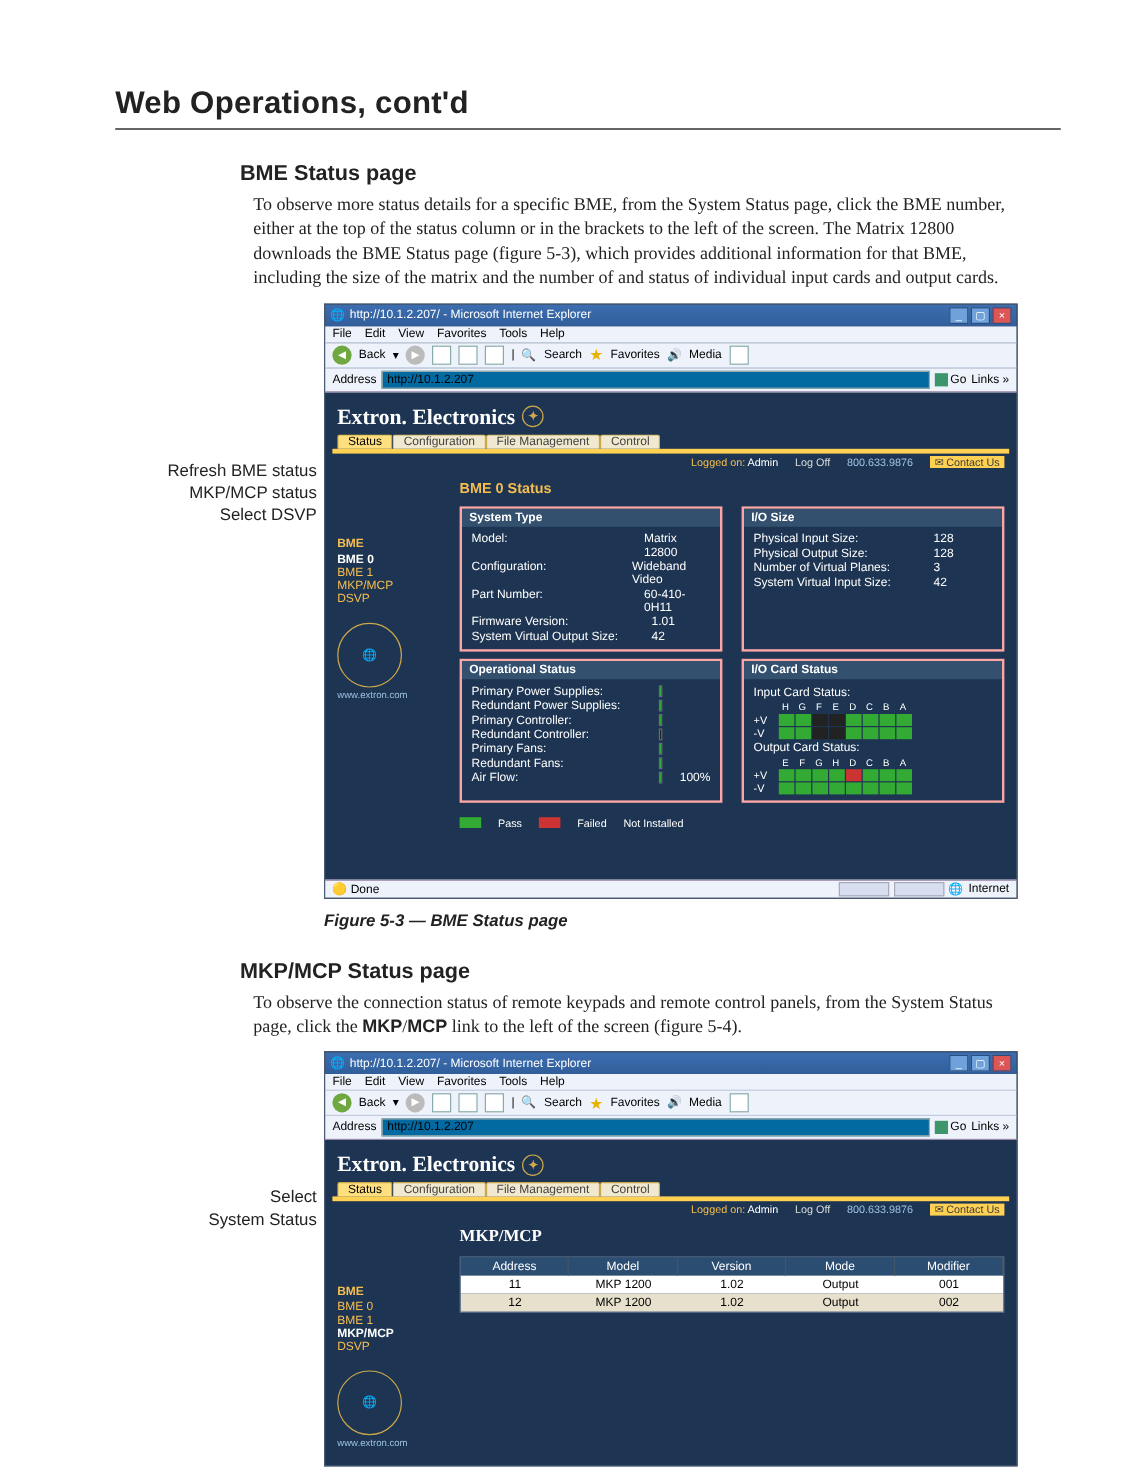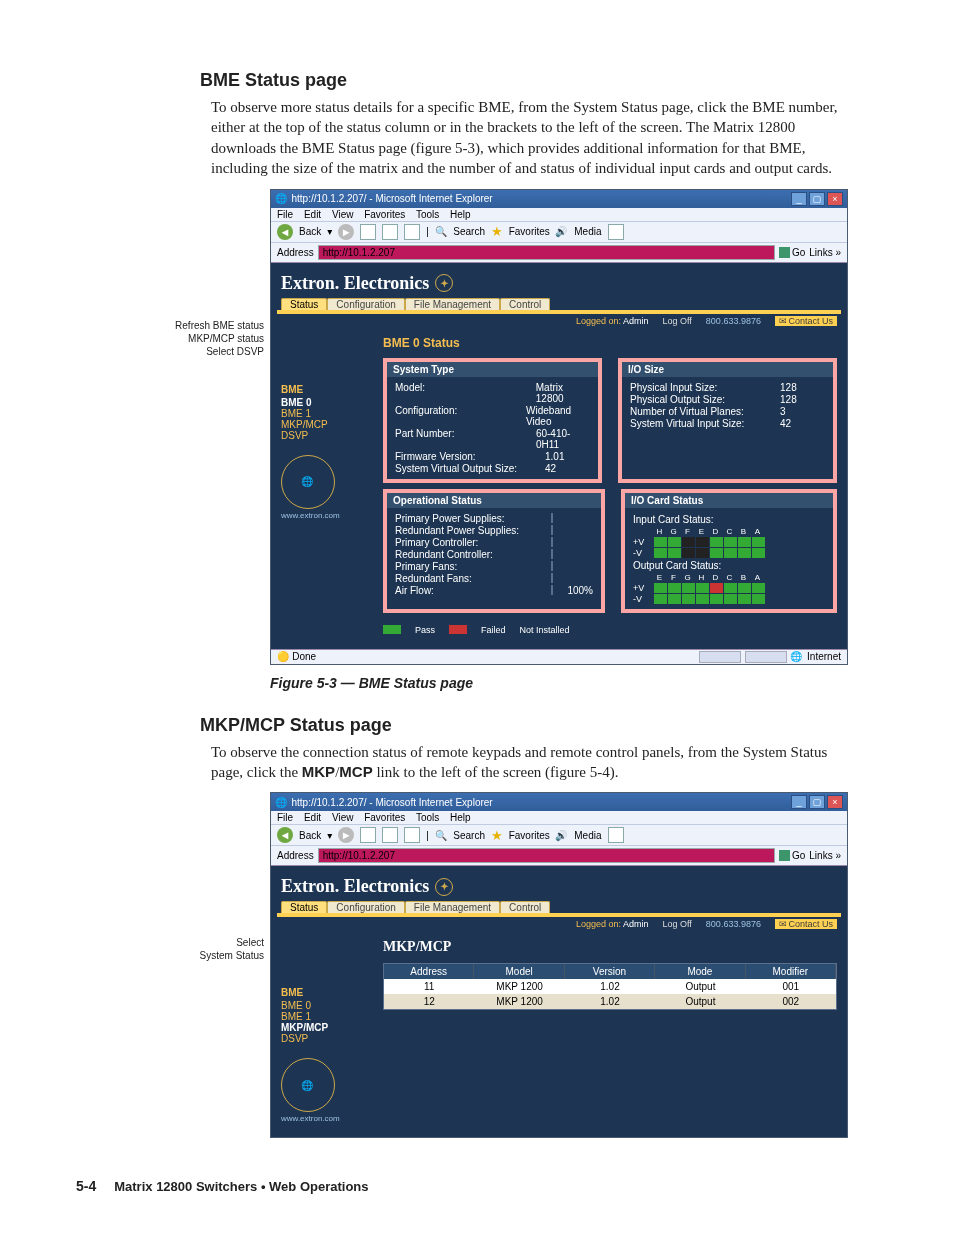--- a/index.html
+++ b/index.html
@@ -38,21 +38,21 @@
   .figure-wrap {
     position: relative;
     margin: 10px 0 6px 174px;
   }
   .callouts {
     position: absolute;
     right: 100%;
     top: 0;
     width: 174px;
     font-family: "Helvetica Neue", Arial, sans-serif;
-    font-size: 10px;
+    font-size: 14px;
     line-height: 1.3;
     text-align: right;
     padding-right: 6px;
   }
   .callouts div { white-space: nowrap; }
   .fig-caption {
     font-family: "Helvetica Neue", Arial, sans-serif;
     font-style: italic;
     font-weight: 700;
     font-size: 14px;
@@ -95,21 +95,21 @@
   }
   .ie-title .btns .close { background:#d55; }
   .ie-menu { background:#eef2fb; color:#000; padding:1px 6px; border-bottom:1px solid #c0cbe0; }
   .ie-menu span { margin-right:8px; }
   .ie-toolbar { background:#eef2fb; color:#000; padding:2px 6px; border-bottom:1px solid #c0cbe0; display:flex; align-items:center; gap:6px;}
   .ie-toolbar .ico { width:16px;height:16px;border-radius:50%;background:#6fa740;display:inline-flex;align-items:center;justify-content:center;color:#fff;font-size:11px;}
   .ie-toolbar .ico.gray{background:#bbb;}
   .ie-toolbar .sq{width:14px;height:14px;border:1px solid #8aa;background:#fff;display:inline-block;}
   .ie-toolbar .star{color:#e7b200;font-size:13px;}
   .ie-address { background:#eef2fb; color:#000; padding:2px 6px; border-bottom:1px solid #98a; display:flex; align-items:center; gap:4px;}
-  .ie-address .field{flex:1;background:#be185d;border:1px solid #9aa;padding:1px 4px;}
+  .ie-address .field{flex:1;background:#0369a1;border:1px solid #9aa;padding:1px 4px;}
   .ie-address .go{display:flex;align-items:center;gap:2px;}
   .ie-address .go .arrow{width:11px;height:11px;background:#3c956b;display:inline-block;}
   .brand-row{display:flex;align-items:center;justify-content:space-between;padding:10px 10px 4px 10px;}
   .brand-row .brand{font-family:Georgia,serif;font-size:18px;font-weight:700;color:#fff;display:flex;align-items:center;gap:6px;}
   .brand-row .brand .badge{width:16px;height:16px;border:1px solid #cfa84a;border-radius:50%;display:inline-flex;align-items:center;justify-content:center;color:#cfa84a;font-size:10px;}
   .tabs{display:flex;gap:0;margin:0 0 0 10px;}
   .tabs .tab{background:#ffdf7e;color:#000;border:1px solid #caa84a;border-bottom:none;padding:0 8px;font-size:10px;border-radius:2px 2px 0 0;}
   .tabs .tab.inactive{background:#f0e9cf;color:#444;}
   .yellow-bar{height:4px;background:#ffd153;margin:0 6px;}
   .logrow{display:flex;justify-content:flex-end;align-items:center;gap:14px;padding:2px 10px;color:#f5bd4f;font-size:9px;}
@@ -118,21 +118,21 @@
   .logrow .contact{background:#ffd153;color:#3a3a3a;padding:0 4px;display:inline-flex;align-items:center;gap:2px;}
   .content{display:flex;padding:8px 10px 14px 10px;gap:12px;}
   .side{width:90px;color:#f5bd4f;font-size:10px;margin-top:48px;}
   .side .hdr{font-weight:700;font-size:10px;margin-bottom:2px;}
   .side .item{display:block;}
   .side .item.active{color:#fff;font-weight:700;}
   .side .logo{margin-top:14px;width:52px;height:52px;border:1px solid #cfa84a;border-radius:50%;display:flex;align-items:center;justify-content:center;}
   .side .url{color:#9cc0e3;font-size:8px;margin-top:2px;}
   .main{flex:1;}
   .main-title{color:#f5bd4f;font-weight:700;font-size:12px;margin-bottom:8px;}
-  .block{border:4px solid #fca5a5;margin-bottom:6px;}
+  .block{border:2px solid #fca5a5;margin-bottom:6px;}
   .block-h{background:#33506f;padding:2px 6px;font-weight:700;color:#fff;font-size:10px;}
   .block-body{padding:4px 8px;}
   .kv{display:flex;font-size:10px;margin:1px 0;color:#fff;}
   .kv .k{width:150px;}
   .two-col{display:flex;gap:16px;}
   .two-col>div{flex:1;}
   .grid-label{font-size:10px;color:#fff;margin:2px 0;}
   .grid-row{display:flex;align-items:center;gap:1px;margin:1px 0;}
   .grid-row .lbl{width:20px;font-size:9px;color:#fff;}
   .cell{width:13px;height:10px;background:#3a3;display:inline-block;}
@@ -141,37 +141,40 @@
   .hdr-letters{display:flex;gap:1px;margin-left:20px;font-size:8px;color:#fff;}
   .hdr-letters span{width:13px;text-align:center;}
   .bar-row{display:flex;align-items:center;gap:6px;font-size:10px;color:#fff;margin:1px 0;}
   .bar-row .k{width:150px;}
   .bar{flex:1;height:8px;background:#222;border:1px solid #5a6f8e;position:relative;}
   .bar .fill{position:absolute;left:0;top:0;bottom:0;background:#3a3;}
   .legend{display:flex;gap:14px;font-size:9px;color:#fff;margin-top:6px;align-items:center;}
   .swatch{width:18px;height:9px;display:inline-block;}
   .swatch.g{background:#3a3;}
   .swatch.r{background:#c33;}
-  .statusbar{display:flex;justify-content:space-between;background:#eef2fb;color:#000;padding:1px 6px;border-top:1px solid #98a;font-size:10px;}
+  .statusbar{display:flex;justify-content:space-between;background:#eef2fb;color:#000;padding:1px 6px;border-top:1px solid #98a;font-size:10px;margin-top:28px;}
   .statusbar .zone{display:flex;align-items:center;gap:4px;}
   .statusbar .blk{width:40px;height:10px;background:#d6def0;border:1px solid #aab;}
   
   .mkp-head{display:flex;background:#2b4d72;color:#fff;font-size:10px;}
   .mkp-head>div{flex:1;padding:2px 0;text-align:center;border-right:1px solid #456;}
   .mkp-row{display:flex;background:#fff;color:#000;font-size:10px;}
   .mkp-row.alt{background:#e7e0cc;}
   .mkp-row>div{flex:1;padding:2px 0;text-align:center;}
   .mkp-wrap{border:1px solid #5a6f8e;}
   .mkp-title{background:#33506f;padding:2px 6px;font-weight:700;color:#fff;font-size:10px;}
 </style>
 </head>
 <body>
 
 <div class="page">
 
+  <div class="header-band">
+    <h1>Web Operations, cont'd</h1>
+  </div>
 
   <h2 class="section">BME Status page</h2>
   <p class="body">To observe more status details for a specific BME, from the System Status page, click the BME number, either at the top of the status column or in the brackets to the left of the screen.  The Matrix 12800 downloads the BME Status page (figure 5-3), which provides additional information for that BME, including the size of the matrix and the number of and status of individual input cards and output cards.</p>
 
   <div class="figure-wrap">
     <div class="callouts" style="top:130px;">
       <div>Refresh BME status</div>
       <div>MKP/MCP status</div>
       <div>Select DSVP</div>
     </div>
@@ -461,21 +464,21 @@
     </div>
   </div>
   <div class="fig-caption">Figure 5-3 — BME Status page</div>
 
   <h2 class="section">MKP/MCP Status page</h2>
   <p class="body">
     <span>To observe the connection status of remote keypads and remote control panels, from the System Status page, click the </span><b style="font-family:Arial">MKP</b><span>/</span><b style="font-family:Arial">MCP</b><span> link to the left of the screen (figure 5-4).</span>
   </p>
 
   <div class="figure-wrap">
-    <div class="callouts" style="top:144px;">
+    <div class="callouts" style="top:112px;">
       <div>Select</div>
       <div>System Status</div>
     </div>
 
     <div class="ie-window" style="height:auto">
       <div class="ie-title">
         <div class="left">
             <span>🌐</span>
             <span>http://10.1.2.207/ - Microsoft Internet Explorer</span>
           </div>

